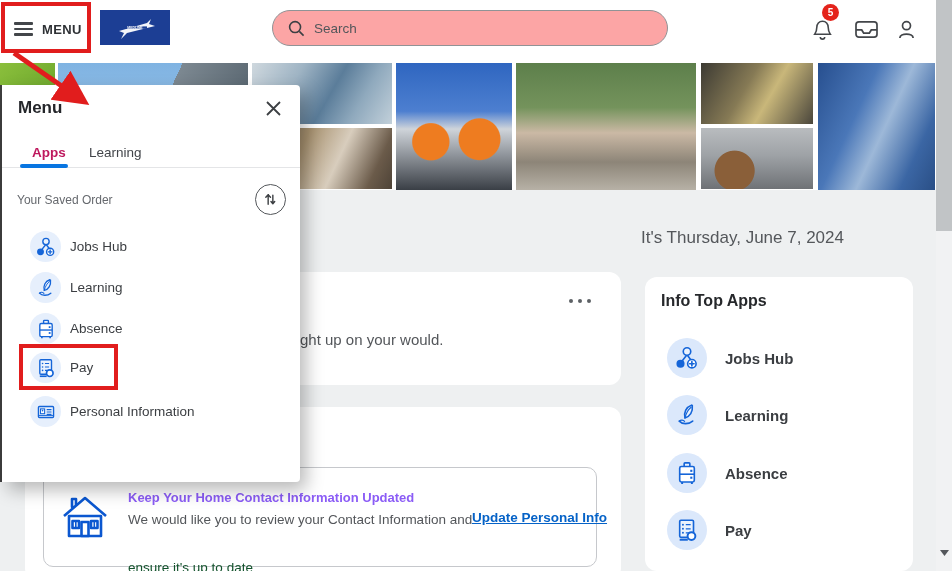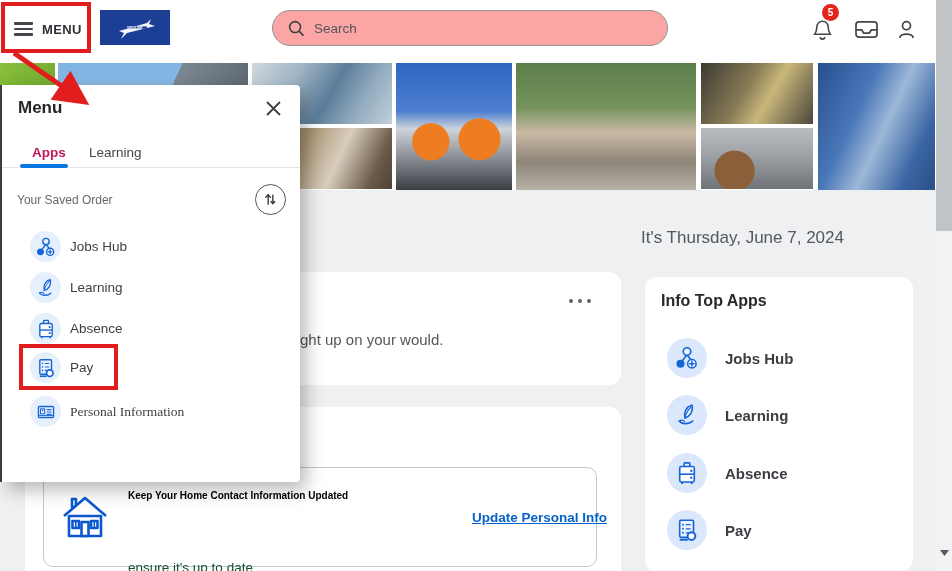--- a/index.html
+++ b/index.html
@@ -50,21 +50,21 @@
 
   
   .greeting{ left:641px; top:228px; font-size:17px; color:#54575b; z-index:1; }
   .card{ background:#fff; border-radius:12px; z-index:1; }
   .card1{ left:25px; top:272px; width:596px; height:113px; }
   .more-dots{ left:569px; top:299px; width:26px; display:flex; gap:5px; z-index:2; cursor:pointer; }
   .more-dots i{ width:4px; height:4px; background:#5d6165; border-radius:50%; }
   .tasks-text{ left:300px; top:331px; font-size:15px; color:#53565a; z-index:1; }
   .card2{ left:25px; top:407px; width:596px; height:173px; }
   .notice{ left:43px; top:467px; width:554px; height:100px; background:#fff; border:1px solid #c6c8cc; border-radius:10px; z-index:1; }
-  .notice-title{ left:128px; top:490px; font-size:10px; font-weight:bold; color:#000000; z-index:2; }
+  .notice-title{ left:128px; top:490px; font-size:13px; font-weight:bold; color:#8b5cf6; z-index:2; }
   .notice-body1{ left:128px; top:512px; font-size:13.5px; color:#53565a; z-index:2; }
   .notice-body2{ left:128px; top:560px; font-size:13.5px; color:#14532d; z-index:2; }
   .notice-link{ left:472px; top:510px; font-size:13.5px; font-weight:bold; color:#0562c7; text-decoration:underline; z-index:2; cursor:pointer; }
   .house-wrap{ left:60px; top:491px; z-index:2; }
 
   .card3{ left:645px; top:277px; width:268px; height:294px; }
   .card3-title{ left:661px; top:292px; font-size:16px; font-weight:bold; color:#26282b; z-index:2; }
   .app-row{ position:absolute; left:667px; display:flex; align-items:center; gap:18px; z-index:2; cursor:pointer; }
   .app-circle{ width:40px; height:40px; border-radius:50%; background:#dbe8fb; display:flex; align-items:center; justify-content:center; }
   .app-row .lbl{ font-size:15px; font-weight:bold; color:#3b3e42; }
@@ -133,20 +133,21 @@
         <path d="M4 25 L25 7 L46 25" fill="#fff"></path>
         <rect x="9" y="25" width="32" height="20" fill="#fff"></rect>
         <rect x="21.5" y="31" width="7" height="14" fill="#fff"></rect>
         <rect x="12.5" y="30" width="6.5" height="7" fill="#fff"></rect>
         <rect x="31" y="30" width="6.5" height="7" fill="#fff"></rect>
         <path d="M15.8 30 v7 M34.3 30 v7" stroke-width="1.6"></path>
       </g>
     </svg>
   </div>
   <div class="abs notice-title">Keep Your Home Contact Information Updated</div>
+  <div class="abs notice-body1">We would like you to review your Contact Information and</div>
   <div class="abs notice-body2">ensure it's up to date</div>
   <a class="abs notice-link">Update Personal Info</a>
 
   <div class="abs card card3"></div>
   <div class="abs card3-title">Info Top Apps</div>
 
   <div class="app-row" style="top:338px;">
     <span class="app-circle">
       <svg width="26" height="26" viewBox="0 0 32 32">
         <g fill="#fff" stroke="#1565d8" stroke-width="2">
@@ -285,21 +286,21 @@
           <circle cx="11" cy="19.5" r="1.2" fill="#1565d8" stroke="none"></circle>
           <path d="M14.5 9.5 h6 M14.5 14.5 h6 M14.5 19.5 h6" fill="none" stroke-width="1.6"></path>
           <circle cx="21.5" cy="23.5" r="4.8" fill="#fff" stroke-width="2.4"></circle>
           <path d="M7 28 h10" fill="none" stroke-width="2.4"></path>
         </g>
       </svg>
     </span>
     <span class="lbl">Pay</span>
   </div>
 
-  <div class="menu-row" style="top:396px;font-family:Liberation Serif, serif;">
+  <div class="menu-row" style="top:396px;">
     <span class="menu-circle">
       <svg width="22" height="22" viewBox="0 0 32 32">
         <g fill="#fff" stroke="#1565d8" stroke-width="2">
           <rect x="5" y="8" width="22" height="16" rx="1.5" fill="#eaf2fd"></rect>
           <rect x="8" y="11.5" width="6" height="7" fill="#fff" stroke-width="1.6"></rect>
           <circle cx="11" cy="14" r="1.2" fill="#1565d8" stroke="none"></circle>
           <path d="M17 12.5 h7 M17 16 h7 M17 19.5 h7" fill="none" stroke-width="1.6"></path>
           <path d="M5 21 h22" fill="none" stroke-width="1.4"></path>
         </g>
       </svg>

